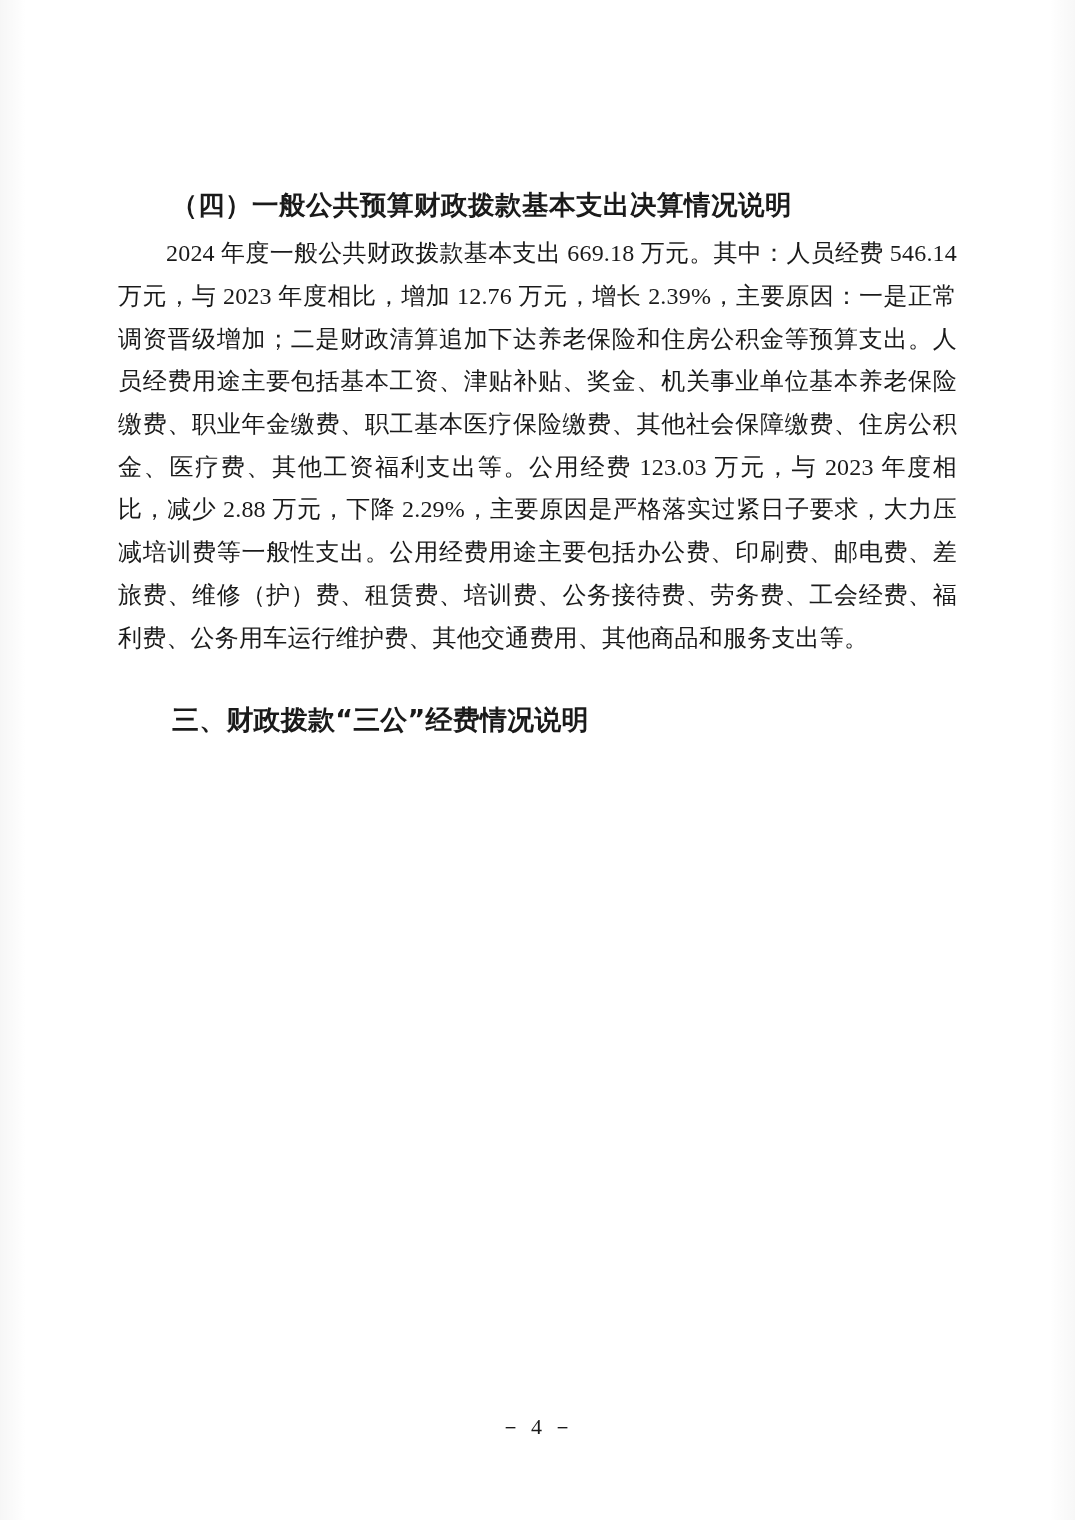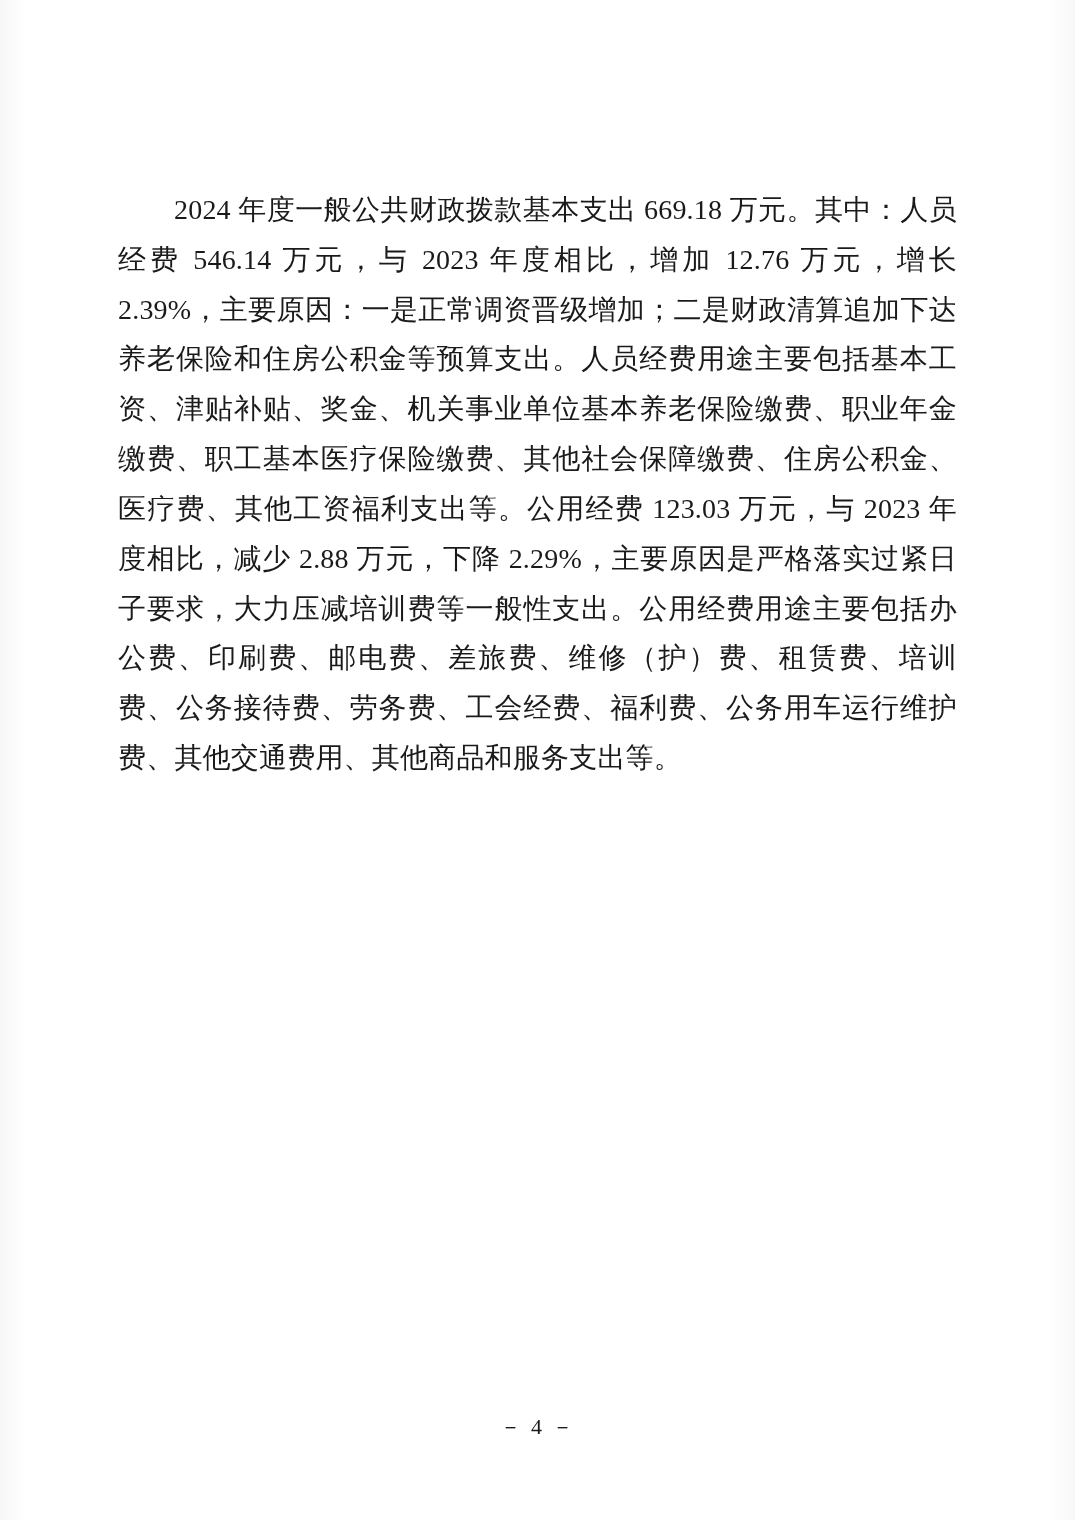--- a/index.html
+++ b/index.html
@@ -39,21 +39,21 @@
     white-space: nowrap;
   }
   .sec-heading.bold-hei {
     font-family: "DejaVu Sans", "Liberation Sans", sans-serif;
     font-weight: 700;
     font-size: 27px;
     letter-spacing: 0.2px;
   }
   
   .para {
-    font-size: 28px;
+    font-size: 24px;
     line-height: 1.78;
     text-align: justify;
     text-align-last: left;
     text-indent: 2em;
     margin: 0 0 4px 0;
     letter-spacing: 0.2px;
     text-justify: inter-ideograph;
   }
   .para.tight {
     margin-bottom: 2px;
@@ -91,27 +91,29 @@
 </style>
 </head>
 <body>
 
 <div class="page">
   <div class="scan-edge-l"></div>
   <div class="scan-edge-r"></div>
 
   <div class="doc-body">
 
+    <h2 class="sec-heading">（四）一般公共预算财政拨款基本支出决算情况说明</h2>
     <p class="para">2024 年度一般公共财政拨款基本支出 669.18 万元。其中：人员经费 546.14 万元，与 2023 年度相比，增加 12.76 万元，增长 2.39%，主要原因：一是正常调资晋级增加；二是财政清算追加下达养老保险和住房公积金等预算支出。人员经费用途主要包括基本工资、津贴补贴、奖金、机关事业单位基本养老保险缴费、职业年金缴费、职工基本医疗保险缴费、其他社会保障缴费、住房公积金、医疗费、其他工资福利支出等。公用经费 123.03 万元，与 2023 年度相比，减少 2.88 万元，下降 2.29%，主要原因是严格落实过紧日子要求，大力压减培训费等一般性支出。公用经费用途主要包括办公费、印刷费、邮电费、差旅费、维修（护）费、租赁费、培训费、公务接待费、劳务费、工会经费、福利费、公务用车运行维护费、其他交通费用、其他商品和服务支出等。</p>
 
     <div class="gap-md"></div>
 
 
     <div class="gap-md"></div>
 
 
     <div class="gap-sm"></div>
 
+    <h2 class="sec-heading bold-hei">三、财政拨款“三公”经费情况说明</h2>
 
   </div>
 
   <div class="footer">－ 4 －</div>
 </div>
 
 </body></html>

